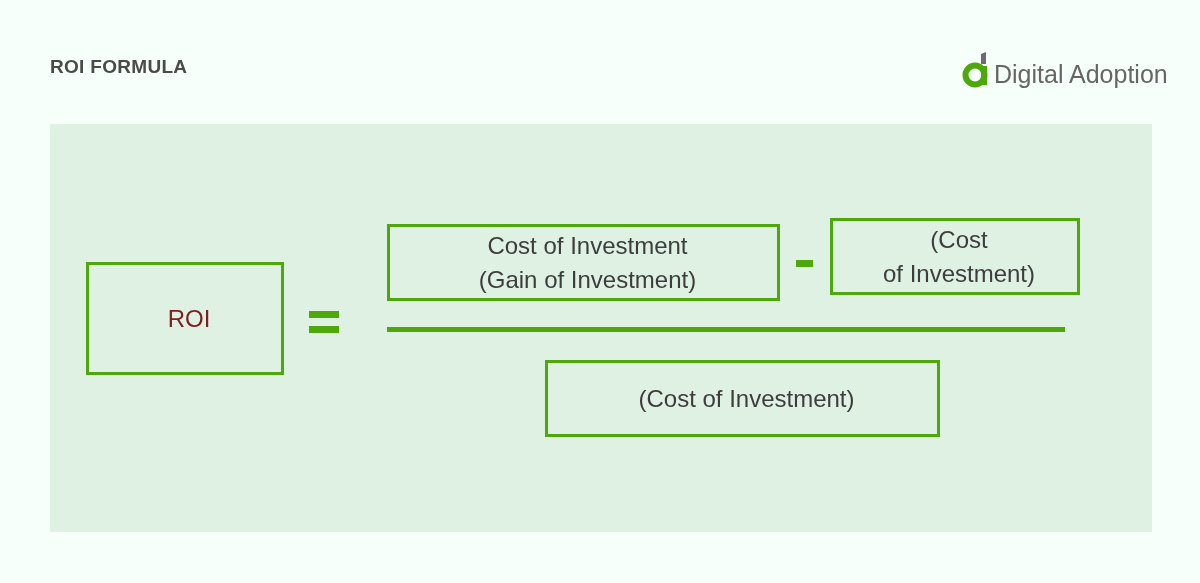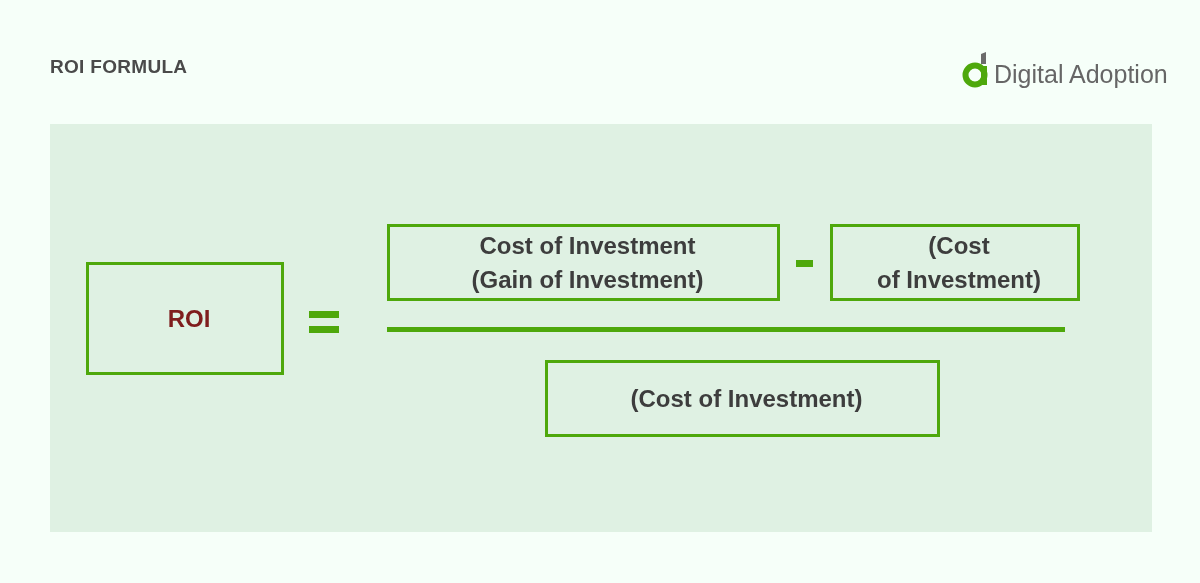--- a/index.html
+++ b/index.html
@@ -26,25 +26,25 @@
   .panel {
     position: absolute; left: 50px; top: 124px;
     width: 1102px; height: 408px;
     background: #dff1e3;
   }
   .box {
     position: absolute; box-sizing: border-box;
     border: 3px solid #4ea80c;
     display: flex; align-items: center; justify-content: center;
     text-align: center;
-    font-weight: bold; color: #3d3d3d; font-size: 24px; line-height: 34px; padding-left: 8px;
+    font-weight: normal; color: #3d3d3d; font-size: 24px; line-height: 34px; padding-left: 8px;
   }
   .roi-box { left: 86px; top: 262px; width: 198px; height: 113px; color: #7f1d1d; }
   .num1 { left: 387px; top: 224px; width: 393px; height: 77px; }
-  .num2 { left: 830px; top: 224px; width: 250px; height: 77px; }
+  .num2 { left: 830px; top: 218px; width: 250px; height: 77px; }
   .den  { left: 545px; top: 360px; width: 395px; height: 77px; }
   .equals { position: absolute; left: 309px; top: 311px; width: 30px; }
   .equals div { height: 7px; background: #4ea80c; margin-bottom: 8px; }
   .minus { position: absolute; left: 796px; top: 260px; width: 17px; height: 7px; background: #4ea80c; }
   .fraction-bar { position: absolute; left: 387px; top: 327px; width: 678px; height: 5px; background: #4ea80c; }
 </style>
 </head>
 <body>
 
 <div class="title">ROI FORMULA</div>

